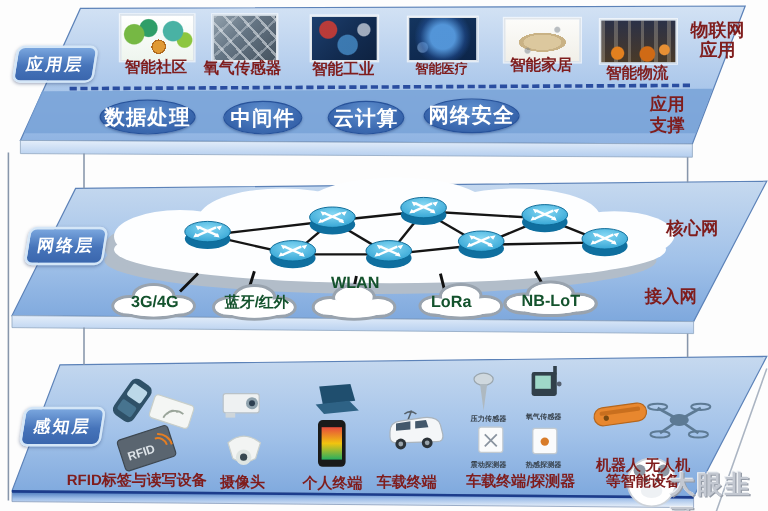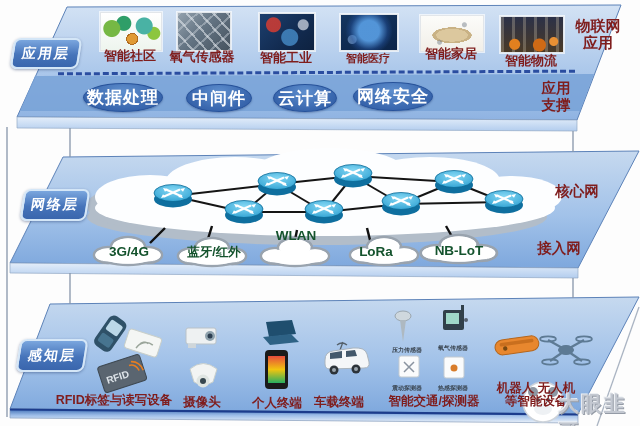--- a/index.html
+++ b/index.html
@@ -318,21 +318,21 @@
 <div class="lbl cloudtxt" style="left:421px;top:243px;width:76px;font-size:13.5px;">NB-LoT</div>
 
 <div class="badge" style="left:18px;top:339px;width:64px;height:29px;">
       <span>感知层</span>
     </div>
 
 <div class="lbl" style="left:50px;top:393px;width:128px;">RFID标签与读写设备</div>
 <div class="lbl" style="left:179px;top:395px;width:46px;">摄像头</div>
 <div class="lbl" style="left:246px;top:396px;width:62px;">个人终端</div>
 <div class="lbl" style="left:308px;top:395px;width:62px;">车载终端</div>
-<div class="lbl" style="left:378px;top:394px;width:112px;">智能交通/探测器</div>
+<div class="lbl" style="left:378px;top:394px;width:112px;">车载终端/探测器</div>
 
 <div class="lbl tiny" style="left:386px;top:346px;width:42px;">压力传感器</div>
 <div class="lbl tiny" style="left:432px;top:344px;width:42px;">氧气传感器</div>
 <div class="lbl tiny" style="left:386px;top:384px;width:42px;">震动探测器</div>
 <div class="lbl tiny" style="left:432px;top:384px;width:42px;">热感探测器</div>
 
 <div class="lbl" style="left:492px;top:381px;width:88px;z-index:5;">机器人 无人机</div>
 <div class="lbl" style="left:497px;top:394px;width:78px;z-index:5;">等智能设备</div>
 
 <div class="wm" style="left:558px;top:390px;">大眼韭哥</div>

